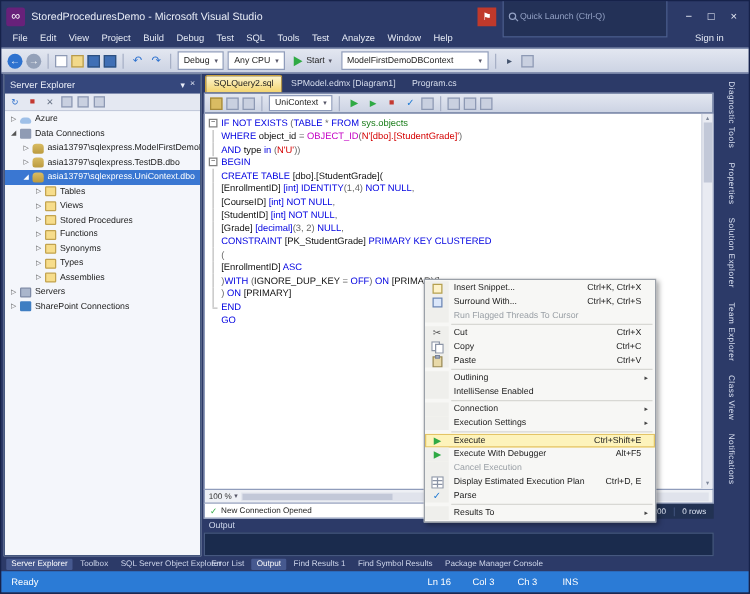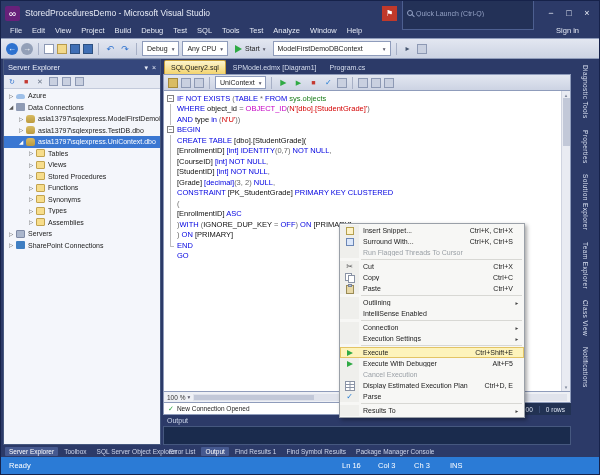--- a/index.html
+++ b/index.html
@@ -341,21 +341,21 @@
               <span class="box">−</span>
             </span>
             <span class="ct"><span class="c-k">BEGIN</span></span>
           </div>
           <div class="cl">
             <span class="om bar"></span>
             <span class="ct"><span class="c-k">CREATE TABLE</span><span class="c-t"> [dbo].[StudentGrade](</span></span>
           </div>
           <div class="cl">
             <span class="om bar"></span>
-            <span class="ct"><span class="c-t">[EnrollmentID] </span><span class="c-k">[int] IDENTITY</span><span class="c-g">(0,7) </span><span class="c-k">NOT NULL</span><span class="c-g">,</span></span>
+            <span class="ct"><span class="c-t">[EnrollmentID] </span><span class="c-k">[int] IDENTITY</span><span class="c-g">(1,4) </span><span class="c-k">NOT NULL</span><span class="c-g">,</span></span>
           </div>
           <div class="cl">
             <span class="om bar"></span>
             <span class="ct"><span class="c-t">[CourseID] </span><span class="c-k">[int] NOT NULL</span><span class="c-g">,</span></span>
           </div>
           <div class="cl">
             <span class="om bar"></span>
             <span class="ct"><span class="c-t">[StudentID] </span><span class="c-k">[int] NOT NULL</span><span class="c-g">,</span></span>
           </div>
           <div class="cl">

